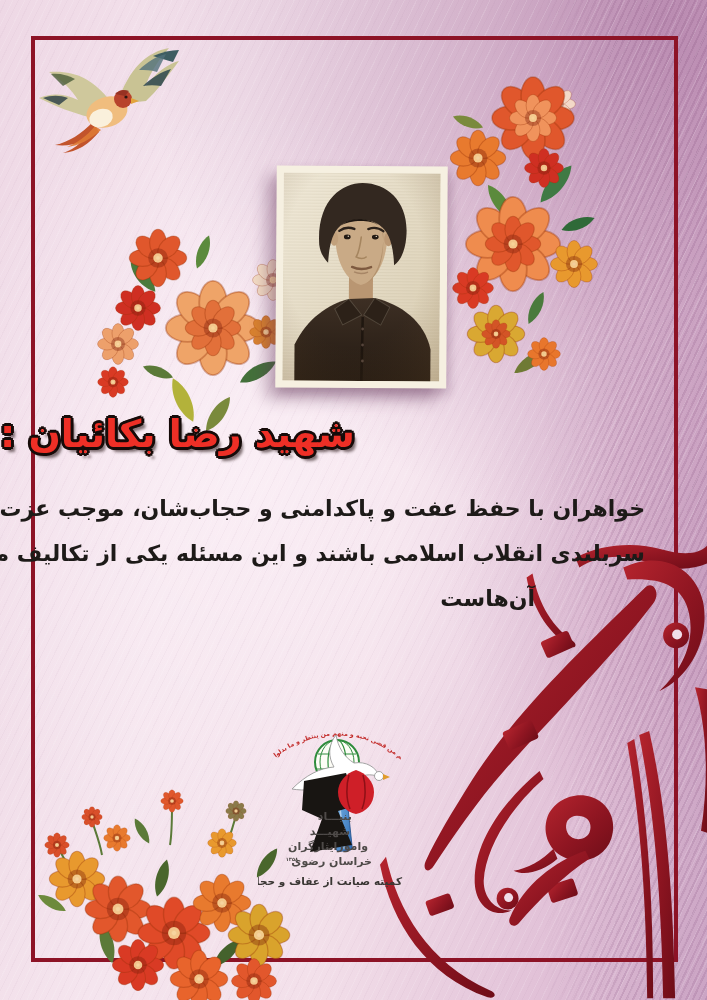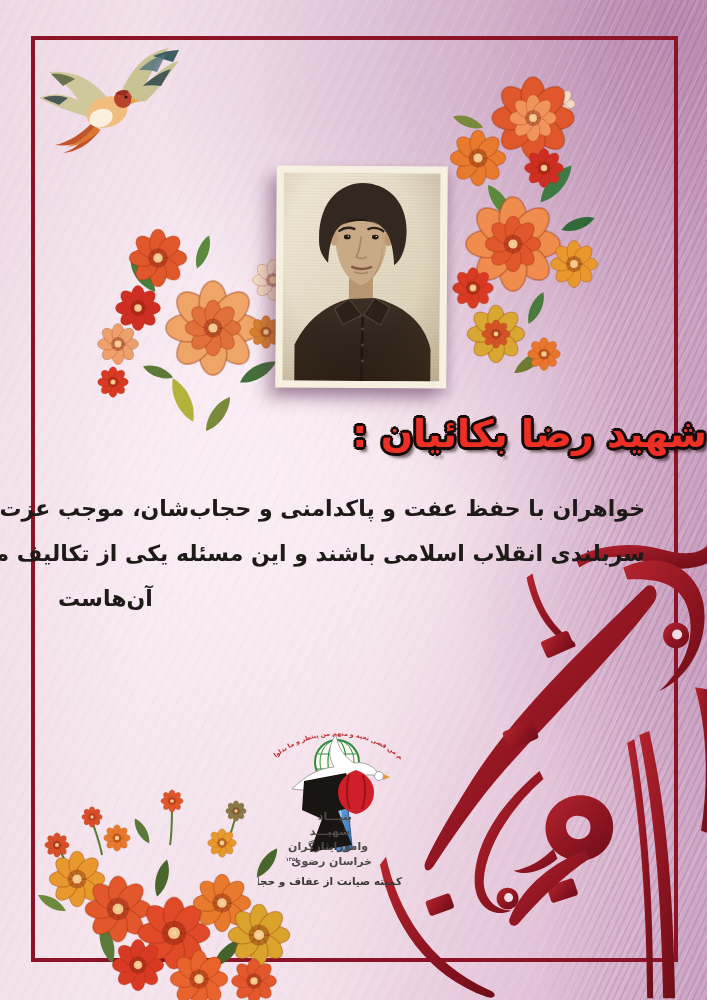--- a/index.html
+++ b/index.html
@@ -45,38 +45,38 @@
     left:276px; top:166px; width:171px; height:222px;
     background:#f6f0e1; padding:7px;
     box-shadow:-9px 11px 16px rgba(92,44,82,.40), 4px 6px 10px rgba(92,44,82,.22);
     transform:rotate(.4deg);
   }
   .photo svg { display:block; width:100%; height:100%; }
 
   
   .title {
     left:0; right:0; top:412px; height:58px;
-    direction:rtl; text-align:right;
+    direction:rtl; text-align:left;
     font-size:38px; font-weight:bold; color:#ee2f26;
     text-shadow:
       -2px -2px 0 #160b09, 2px -2px 0 #160b09,
       -2px  2px 0 #160b09, 2px  2px 0 #160b09,
       -3px 0 0 #160b09, 3px 0 0 #160b09,
       0 -3px 0 #160b09, 0 3px 0 #160b09,
       4px 5px 3px rgba(25,8,8,.55);
   }
 
   
   .quote {
     left:58px; right:62px; top:486px;
     direction:rtl; color:#1d1a18; font-weight:bold;
     font-size:22px;
   }
   .quote .l { height:45px; line-height:45px; text-align:center; white-space:nowrap; }
-  .quote .l3 { text-align:left; padding-left:0; padding-right:110px; }
+  .quote .l3 { text-align:right; padding-left:0; padding-right:110px; }
 
   svg { overflow:hidden; }
 </style>
 </head>
 <body>
 
 <div class="poster">
 
   <div class="abs bg"></div>
   <div class="abs tex"></div>

